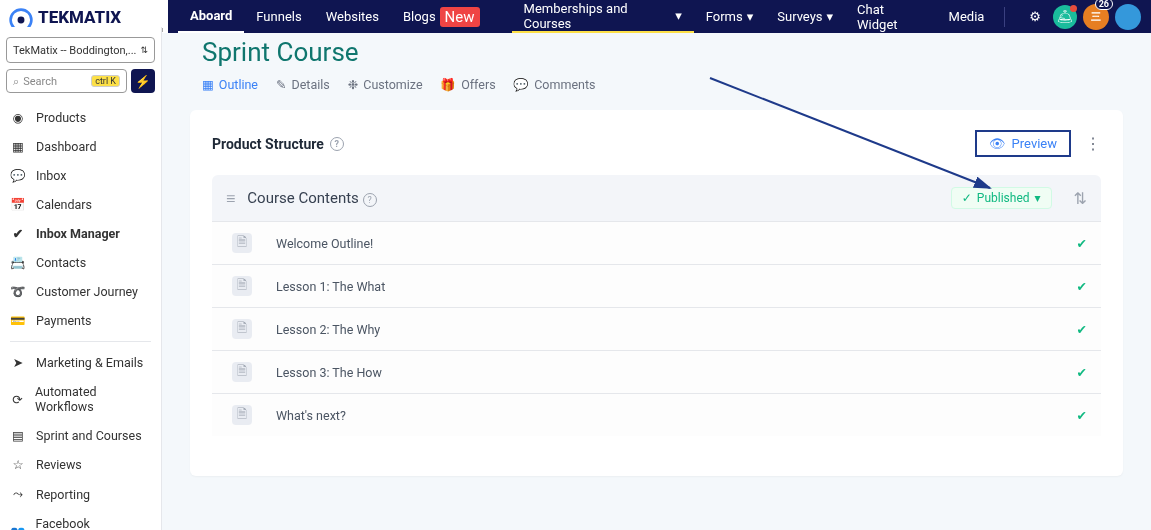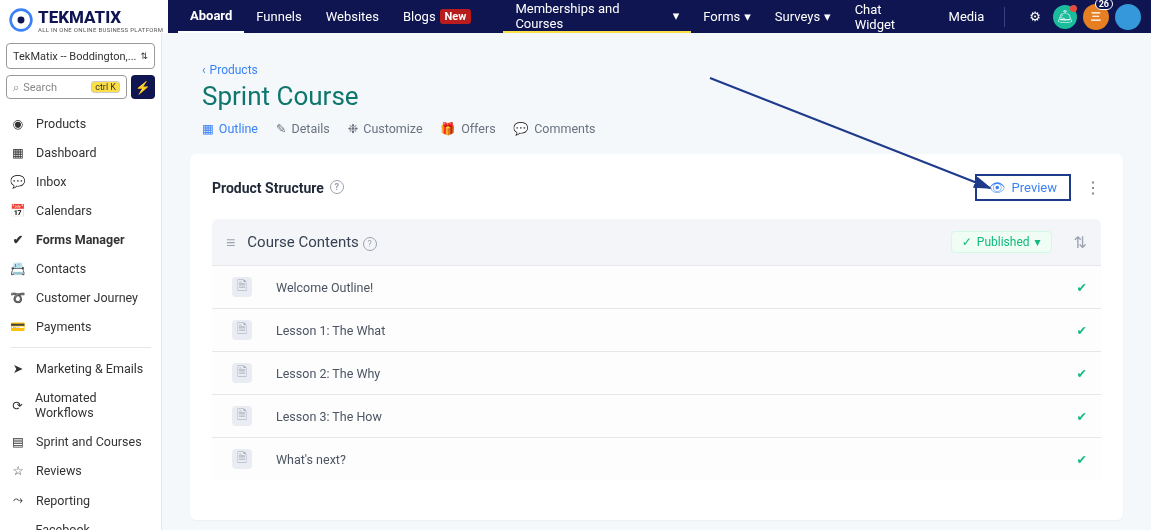--- a/index.html
+++ b/index.html
@@ -1,53 +1,53 @@
 <!DOCTYPE html>
 <html><head>
 <meta charset="utf-8">
 <style>
 *{margin:0;padding:0;box-sizing:border-box;font-family:-apple-system,BlinkMacSystemFont,"Segoe UI",Roboto,sans-serif}
 body{width:1151px;height:530px;overflow:hidden;background:#fff;position:relative}
 .topnav{height:33px;background:#0f1551;display:flex;align-items:center;padding:0 10px;color:#fff;font-size:13px;position:absolute;top:0;left:168px;right:0}
 .topnav .item{padding:0 12px;cursor:pointer;display:flex;align-items:center;gap:4px}
 .topnav .item.active{font-weight:700;border-bottom:2px solid #fff;height:33px;display:flex;align-items:center}
-.topnav .badge-new{background:#b91c1c;color:#fff;font-size:11px;padding:1px 5px;border-radius:3px;font-weight:700}
+.topnav .badge-new{background:#ef4444;color:#fff;font-size:15px;padding:1px 5px;border-radius:3px;font-weight:400}
 .topnav .divider{width:1px;height:20px;background:#3a4080;margin:0 8px}
 .topnav .gear{margin-left:4px}
 .topnav .right{margin-left:auto;display:flex;align-items:center;gap:6px}
 .notif{width:24px;height:24px;border-radius:50%;background:#1abc9c;position:relative;display:flex;align-items:center;justify-content:center}
 .notif .dot{width:7px;height:7px;background:#e74c3c;border-radius:50%;position:absolute;top:0;right:0}
 .notif2{width:26px;height:26px;border-radius:50%;background:#e67e22;color:#fff;font-size:10px;font-weight:700;display:flex;align-items:center;justify-content:center;position:relative}
 .notif2 .count{position:absolute;top:-6px;right:-4px;background:#0f1551;color:#fff;font-size:9px;padding:0 3px;border-radius:6px;border:1px solid #fff}
 .notif3{width:26px;height:26px;border-radius:50%;background:#3498db}
 .logo-area{position:absolute;top:0;left:0;width:176px;height:33px;display:flex;align-items:flex-end;padding-left:8px}
 .logo-area svg{height:26px}
 .brand{font-weight:800;color:#0f1551;font-size:17px;line-height:1}
 .brand-sub{font-size:6px;color:#555;letter-spacing:.3px}
 .brand-wrap{display:flex;flex-direction:column;margin-left:4px}
-.sidebar{position:absolute;top:33px;left:0;width:162px;bottom:0;border-right:1px solid #e5e7eb;background:#fff;font-size:12.5px;color:#333;overflow:hidden}
+.sidebar{position:absolute;top:27px;left:0;width:162px;bottom:0;border-right:1px solid #e5e7eb;background:#fff;font-size:12.5px;color:#333;overflow:hidden}
 .acct{margin:10px 6px 6px;border:1px solid #999;border-radius:4px;height:26px;display:flex;align-items:center;padding:0 6px;font-size:11px;justify-content:space-between}
 .search-row{display:flex;gap:4px;margin:0 6px 10px}
 .search{flex:1;border:1px solid #999;border-radius:4px;height:24px;display:flex;align-items:center;padding:0 6px;font-size:11px;color:#888;justify-content:space-between}
 .kbd{background:#fde047;border:1px solid #ccc;border-radius:3px;font-size:9px;padding:0 3px;color:#333}
 .plus-btn{width:24px;height:24px;background:#0f1551;border-radius:4px;display:flex;align-items:center;justify-content:center;color:#fff}
 .nav-item{display:flex;align-items:center;gap:10px;padding:7px 10px;cursor:pointer}
 .nav-item .ic{width:16px;display:flex;justify-content:center;color:#333}
 .nav-item.b{font-weight:700}
 .nav-sep{height:1px;background:#e5e7eb;margin:6px 10px}
 .main{position:absolute;top:33px;left:162px;right:0;bottom:0;background:#f4f8fb;overflow:auto}
 .crumb{margin:30px 0 4px 40px;color:#3b82f6;font-size:12px;cursor:pointer}
 .crumb .chev{margin-right:4px}
 .page-title{margin:4px 0 10px 40px;font-size:26px;font-weight:400;color:#0f766e}
 .tabs{margin:0 0 18px 40px;display:flex;gap:18px;font-size:12.5px;color:#6b7280}
 .tabs .t{display:flex;align-items:center;gap:5px;cursor:pointer}
 .tabs .t.active{color:#3b82f6}
 .card{margin:0 28px 20px 28px;background:#fff;border-radius:6px;padding:20px 22px 40px;box-shadow:0 1px 2px rgba(0,0,0,.04)}
 .card-hd{display:flex;align-items:center;justify-content:space-between;margin-bottom:18px}
-.card-hd h3{font-size:14px;font-weight:700;color:#1f2937;display:flex;gap:6px}
+.card-hd h3{font-size:14px;font-weight:700;color:#1f2937;display:flex;align-items:center;gap:6px}
 .preview-box{border:2px solid #1e3a8a;padding:4px 12px;display:flex;align-items:center;gap:6px;color:#3b82f6;font-size:13px;cursor:pointer}
 .hd-right{display:flex;align-items:center;gap:14px}
 .dots{color:#6b7280;cursor:pointer}
 .contents{background:#f3f5f9;border-radius:6px}
 .contents-hd{display:flex;align-items:center;padding:12px 14px;gap:12px}
 .contents-hd .ttl{font-size:15px;font-weight:400;color:#374151}
 .pub-btn{margin-left:auto;border:1px solid #d1fae5;color:#10b981;background:#f0fdf4;border-radius:4px;padding:3px 10px;font-size:12px;display:flex;align-items:center;gap:5px;cursor:pointer}
 .sort-ic{color:#9ca3af;margin-left:10px;cursor:pointer}
 .row{display:flex;align-items:center;padding:11px 14px 11px 20px;border-top:1px solid #e5e7eb;background:#fdfdfd;font-size:12.5px;color:#4b5563}
 .row .doc{width:20px;height:20px;background:#e9ecf2;border-radius:4px;display:flex;align-items:center;justify-content:center;margin-right:24px;color:#9ca3af}
@@ -135,21 +135,21 @@
   <div class="nav-item">
       <span class="ic">💬</span>
       <span>Inbox</span>
     </div>
   <div class="nav-item">
       <span class="ic">📅</span>
       <span>Calendars</span>
     </div>
   <div class="nav-item b">
       <span class="ic">✔</span>
-      <span>Forms Manager</span>
+      <span>Inbox Manager</span>
     </div>
   <div class="nav-item">
       <span class="ic">📇</span>
       <span>Contacts</span>
     </div>
   <div class="nav-item">
       <span class="ic">➰</span>
       <span>Customer Journey</span>
     </div>
   <div class="nav-item">
@@ -177,21 +177,20 @@
       <span class="ic">⤳</span>
       <span>Reporting</span>
     </div>
   <div class="nav-item">
       <span class="ic">👥</span>
       <span>Facebook Community G...</span>
     </div>
 </div>
 
 <div class="main">
-  <div class="crumb"><span class="chev">‹</span><span>Products</span></div>
   <div class="page-title">Sprint Course</div>
   <div class="tabs">
     <div class="t active">
         <span>▦</span>
         <span>Outline</span>
       </div>
     <div class="t">
         <span>✎</span>
         <span>Details</span>
       </div>

